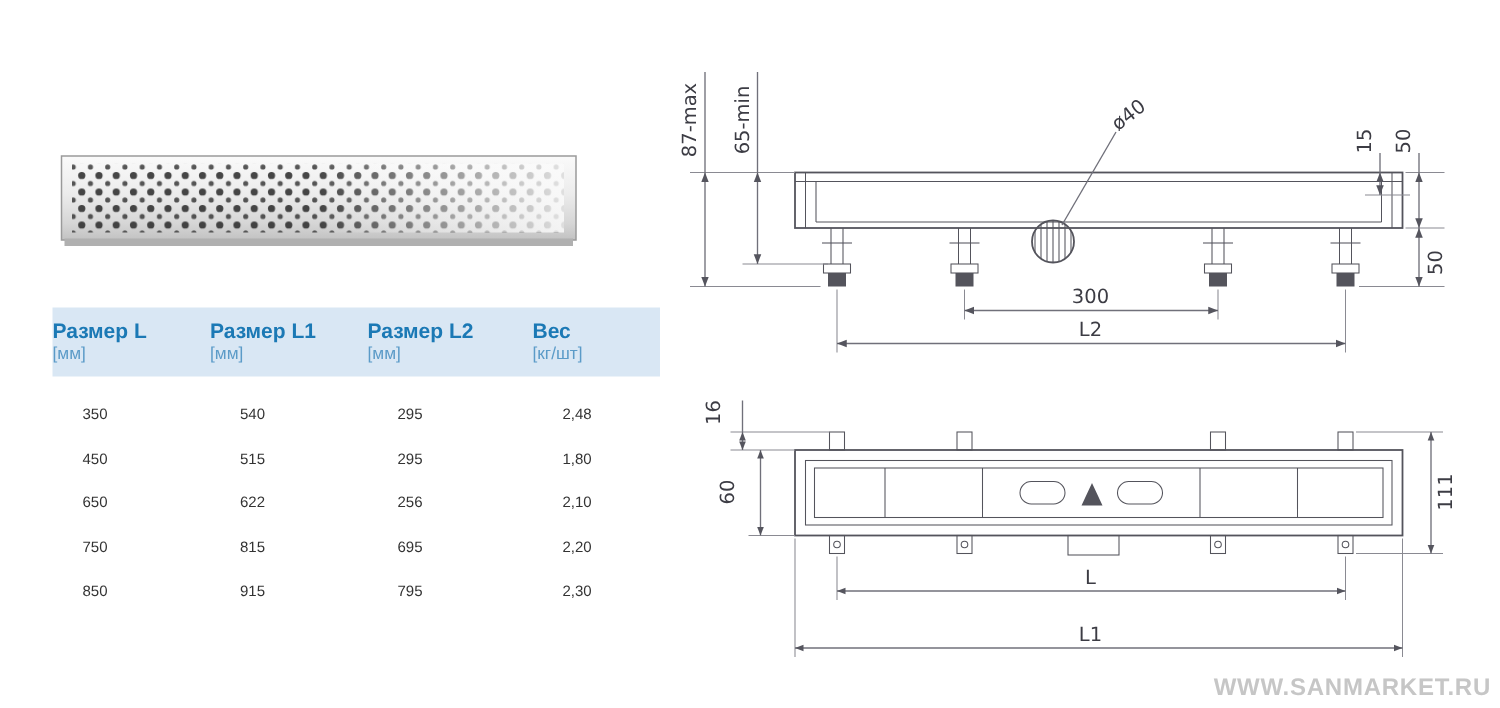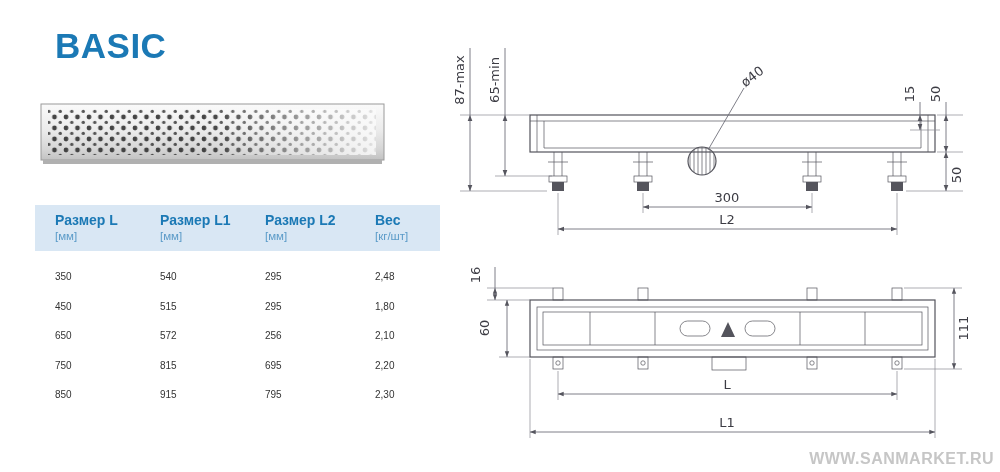--- a/index.html
+++ b/index.html
@@ -12,21 +12,21 @@
     font-size:35px; font-weight:bold; color:#1b79b5; letter-spacing:0.5px;
   }
   .grate-wrap { position:absolute; left:40px; top:103px; }
 
   
   .dim-table { position:absolute; left:35px; top:205px; width:405px; }
   .thead {
     display:grid; grid-template-columns:105px 105px 110px 85px;
     background:#d9e7f4; padding:7px 0 9px 0;
   }
-  .th { padding-left:20px; }
+  .th { }
   .th .lbl { color:#1b79b5; font-weight:bold; font-size:14px; }
   .th .unit { color:#5b9bc8; font-size:11.5px; margin-top:2px; }
   .tbody { padding-top:11px; }
   .tr {
     display:grid; grid-template-columns:105px 105px 110px 85px;
     height:29.5px; align-items:center;
   }
   .td { padding-left:20px; font-size:10px; color:#333333; }
 
   
@@ -44,21 +44,20 @@
   .watermark {
     position:absolute; right:6px; bottom:4px;
     font-size:16px; font-weight:bold; color:#c6c6c6; letter-spacing:0.5px;
   }
 </style>
 </head>
 <body>
 
 <div class="page">
 
-  <div class="title">BASIC</div>
 
   <div class="grate-wrap">
     <svg width="345" height="64" viewBox="0 0 345 64">
       <defs>
         <linearGradient id="metal" x1="0" y1="0" x2="0" y2="1">
           <stop offset="0" stop-color="#fafafa"></stop>
           <stop offset="0.45" stop-color="#ececec"></stop>
           <stop offset="0.8" stop-color="#d6d6d6"></stop>
           <stop offset="1" stop-color="#c2c2c2"></stop>
         </linearGradient>
@@ -105,21 +104,21 @@
         <div class="td">2,48</div>
       </div>
       <div class="tr">
         <div class="td">450</div>
         <div class="td">515</div>
         <div class="td">295</div>
         <div class="td">1,80</div>
       </div>
       <div class="tr">
         <div class="td">650</div>
-        <div class="td">572</div>
+        <div class="td">622</div>
         <div class="td">256</div>
         <div class="td">2,10</div>
       </div>
       <div class="tr">
         <div class="td">750</div>
         <div class="td">815</div>
         <div class="td">695</div>
         <div class="td">2,20</div>
       </div>
       <div class="tr">

